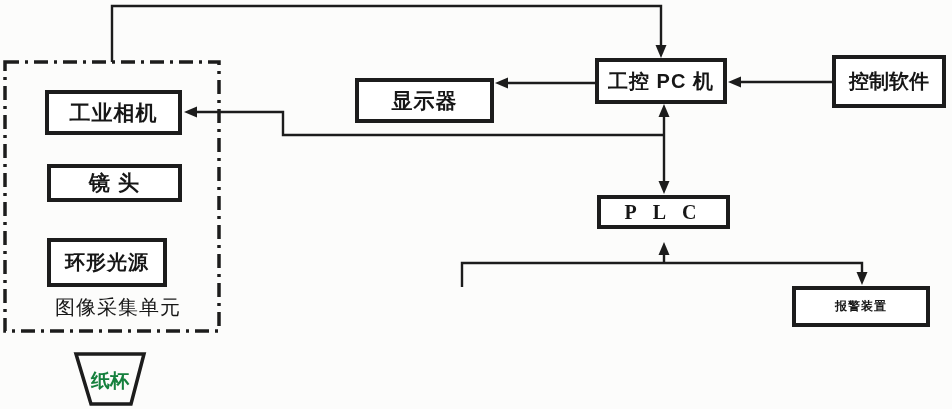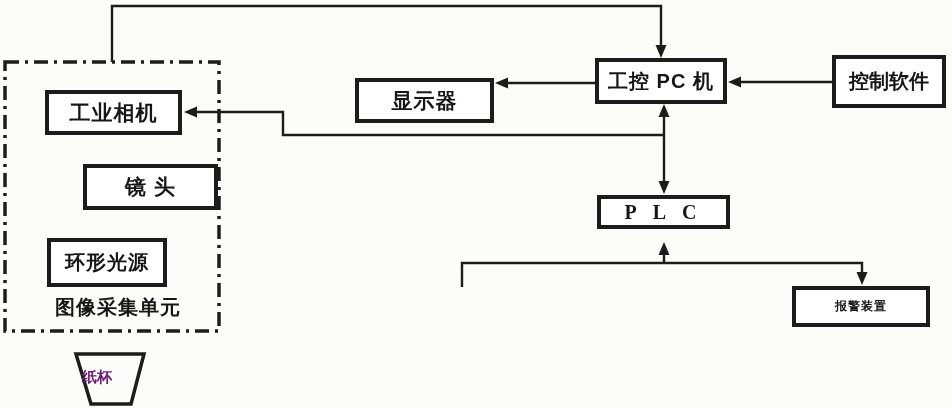--- a/index.html
+++ b/index.html
@@ -18,38 +18,38 @@
     background:#ffffff;
     display:flex;align-items:center;justify-content:center;
     z-index:2;
     color:#161616;
     font-weight:bold;
     font-size:21px;
     letter-spacing:1px;
     white-space:pre;
   }
   .camera-box{left:45px;top:90px;width:137px;height:45px;}
-  .lens-box{left:47px;top:164px;width:135px;height:46px;margin-left:36px;}
+  .lens-box{left:47px;top:164px;width:135px;height:38px;}
   .light-box{left:47px;top:238px;width:120px;height:49px;font-size:20px;}
   .monitor-box{left:355px;top:62px;width:139px;height:45px;margin-top:16px;}
   .ipc-box{left:595px;top:58px;width:132px;height:46px;font-size:20px;}
   .software-box{left:832px;top:55px;width:114px;height:53px;font-size:20px;letter-spacing:0;text-align:center;}
   .plc-box{left:597px;top:195px;width:133px;height:34px;}
   .plc-box .lbl{font-family:"Liberation Serif","DejaVu Serif",serif;font-size:20px;letter-spacing:6px;}
   .sensor-box{left:395px;top:286px;width:141px;height:44px;font-size:20px;letter-spacing:0;}
   .alarm-box{left:792px;top:286px;width:138px;height:41px;font-size:12px;}
   .caption{
     position:absolute;left:40px;top:294px;width:156px;height:26px;
     text-align:center;z-index:2;color:#161616;
-    font-weight:bold;font-size:20px;letter-spacing:1px;white-space:pre;
+    font-weight:normal;font-size:20px;letter-spacing:1px;white-space:pre;
   }
   .cup-label{
     position:absolute;left:82px;top:368px;width:56px;height:18px;
-    text-align:left;z-index:2;color:#701a75;
-    font-weight:bold;font-size:15px;white-space:pre;
+    text-align:center;z-index:2;color:#15803d;
+    font-weight:bold;font-size:19px;white-space:pre;
   }
   .wires line,.wires polyline{stroke:#1c1c1c;stroke-width:2.4;fill:none;}
   .wires polygon.head{fill:#1c1c1c;stroke:none;}
   .wires rect.unit{fill:none;stroke:#1c1c1c;stroke-width:3.5;stroke-dasharray:14 6 3 6;}
   .wires polygon.cup{fill:none;stroke:#1c1c1c;stroke-width:3.5;stroke-linejoin:miter;}
 </style>
 </head>
 <body>
 
 <div class="stage">

